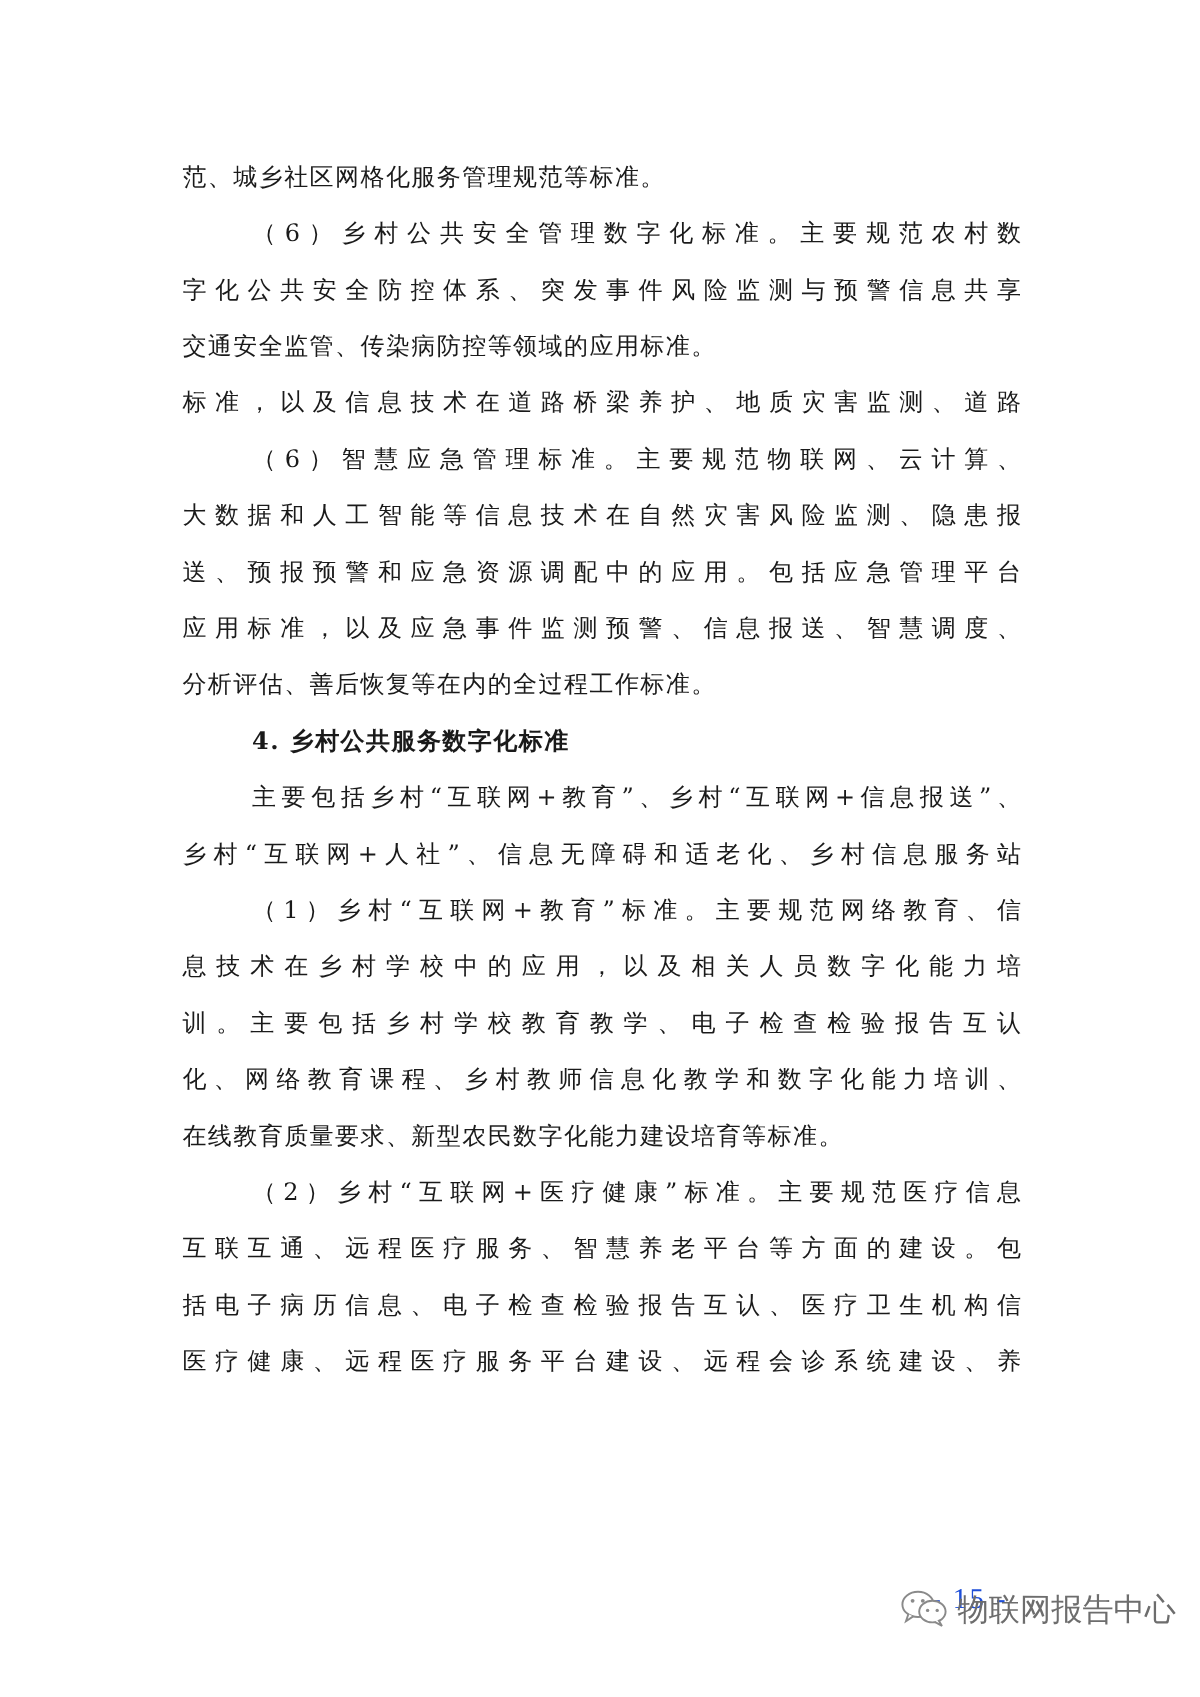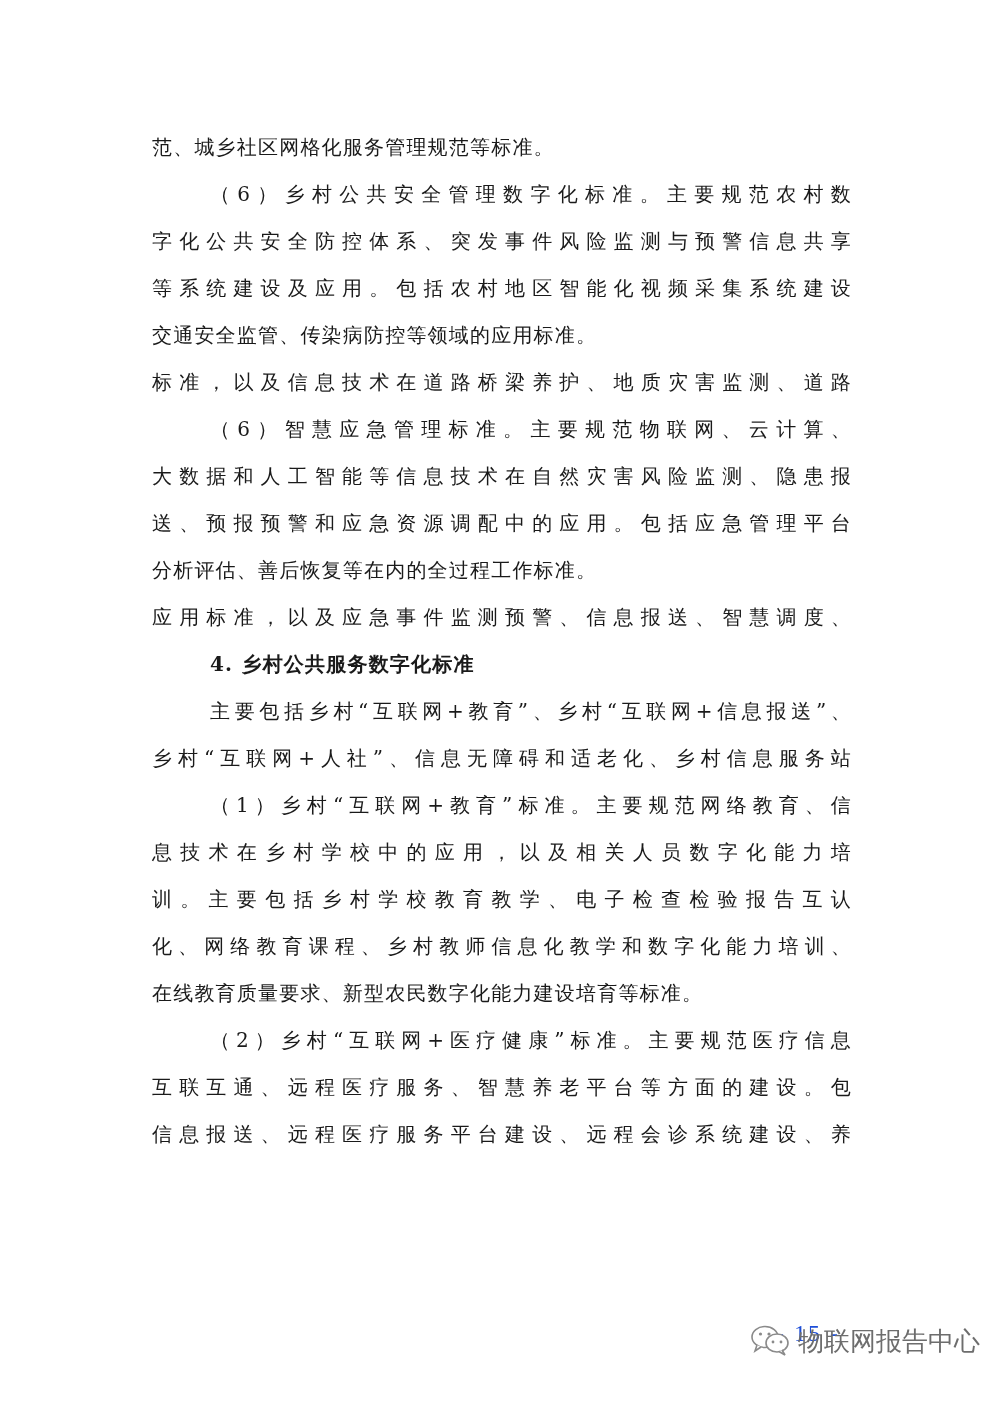--- a/index.html
+++ b/index.html
@@ -25,39 +25,39 @@
   }
   .wechat-icon { width: 40px; height: 32px; margin-right: 8px; }
 </style>
 </head>
 <body>
 
 <div class="page">
   <div class="line last">范、城乡社区网格化服务管理规范等标准。</div>
   <div class="line indent">（6）乡村公共安全管理数字化标准。主要规范农村数</div>
   <div class="line">字化公共安全防控体系、突发事件风险监测与预警信息共享</div>
-  <div class="line">等系统建设及应用。包括农村地区智能化视频采集系统建设</div>
   <div class="line last">交通安全监管、传染病防控等领域的应用标准。</div>
   <div class="line">标准，以及信息技术在道路桥梁养护、地质灾害监测、道路</div>
   <div class="line indent">（6）智慧应急管理标准。主要规范物联网、云计算、</div>
   <div class="line">大数据和人工智能等信息技术在自然灾害风险监测、隐患报</div>
   <div class="line">送、预报预警和应急资源调配中的应用。包括应急管理平台</div>
+  <div class="line">应用标准，以及应急事件监测预警、信息报送、智慧调度、</div>
   <div class="line last">分析评估、善后恢复等在内的全过程工作标准。</div>
-  <div class="line">应用标准，以及应急事件监测预警、信息报送、智慧调度、</div>
   <div class="line indent heading">4. 乡村公共服务数字化标准</div>
   <div class="line indent">主要包括乡村“互联网+教育”、乡村“互联网+信息报送”、</div>
   <div class="line">乡村“互联网+人社”、信息无障碍和适老化、乡村信息服务站</div>
   <div class="line indent">（1）乡村“互联网+教育”标准。主要规范网络教育、信</div>
   <div class="line">息技术在乡村学校中的应用，以及相关人员数字化能力培</div>
   <div class="line">训。主要包括乡村学校教育教学、电子检查检验报告互认</div>
   <div class="line">化、网络教育课程、乡村教师信息化教学和数字化能力培训、</div>
   <div class="line last">在线教育质量要求、新型农民数字化能力建设培育等标准。</div>
   <div class="line indent">（2）乡村“互联网+医疗健康”标准。主要规范医疗信息</div>
   <div class="line">互联互通、远程医疗服务、智慧养老平台等方面的建设。包</div>
-  <div class="line">信息报送、远程医疗服务平台建设、远程会诊系统建设、养</div>
+  <div class="line">括电子病历信息、电子检查检验报告互认、医疗卫生机构信</div>
+  <div class="line">医疗健康、远程医疗服务平台建设、远程会诊系统建设、养</div>
 </div>
 
 <div class="page-number">- 15 -</div>
 
 <div class="watermark">
   <svg class="wechat-icon" viewBox="0 0 40 32">
     <ellipse cx="15" cy="13" rx="13" ry="10.5" fill="none" stroke="#8a8a8a" stroke-width="1.6"></ellipse>
     <path d="M7 21 L5 27 L11 23" fill="#fff" stroke="#8a8a8a" stroke-width="1.6"></path>
     <circle cx="10.5" cy="10" r="1.6" fill="#8a8a8a"></circle>
     <circle cx="19" cy="10" r="1.6" fill="#8a8a8a"></circle>

